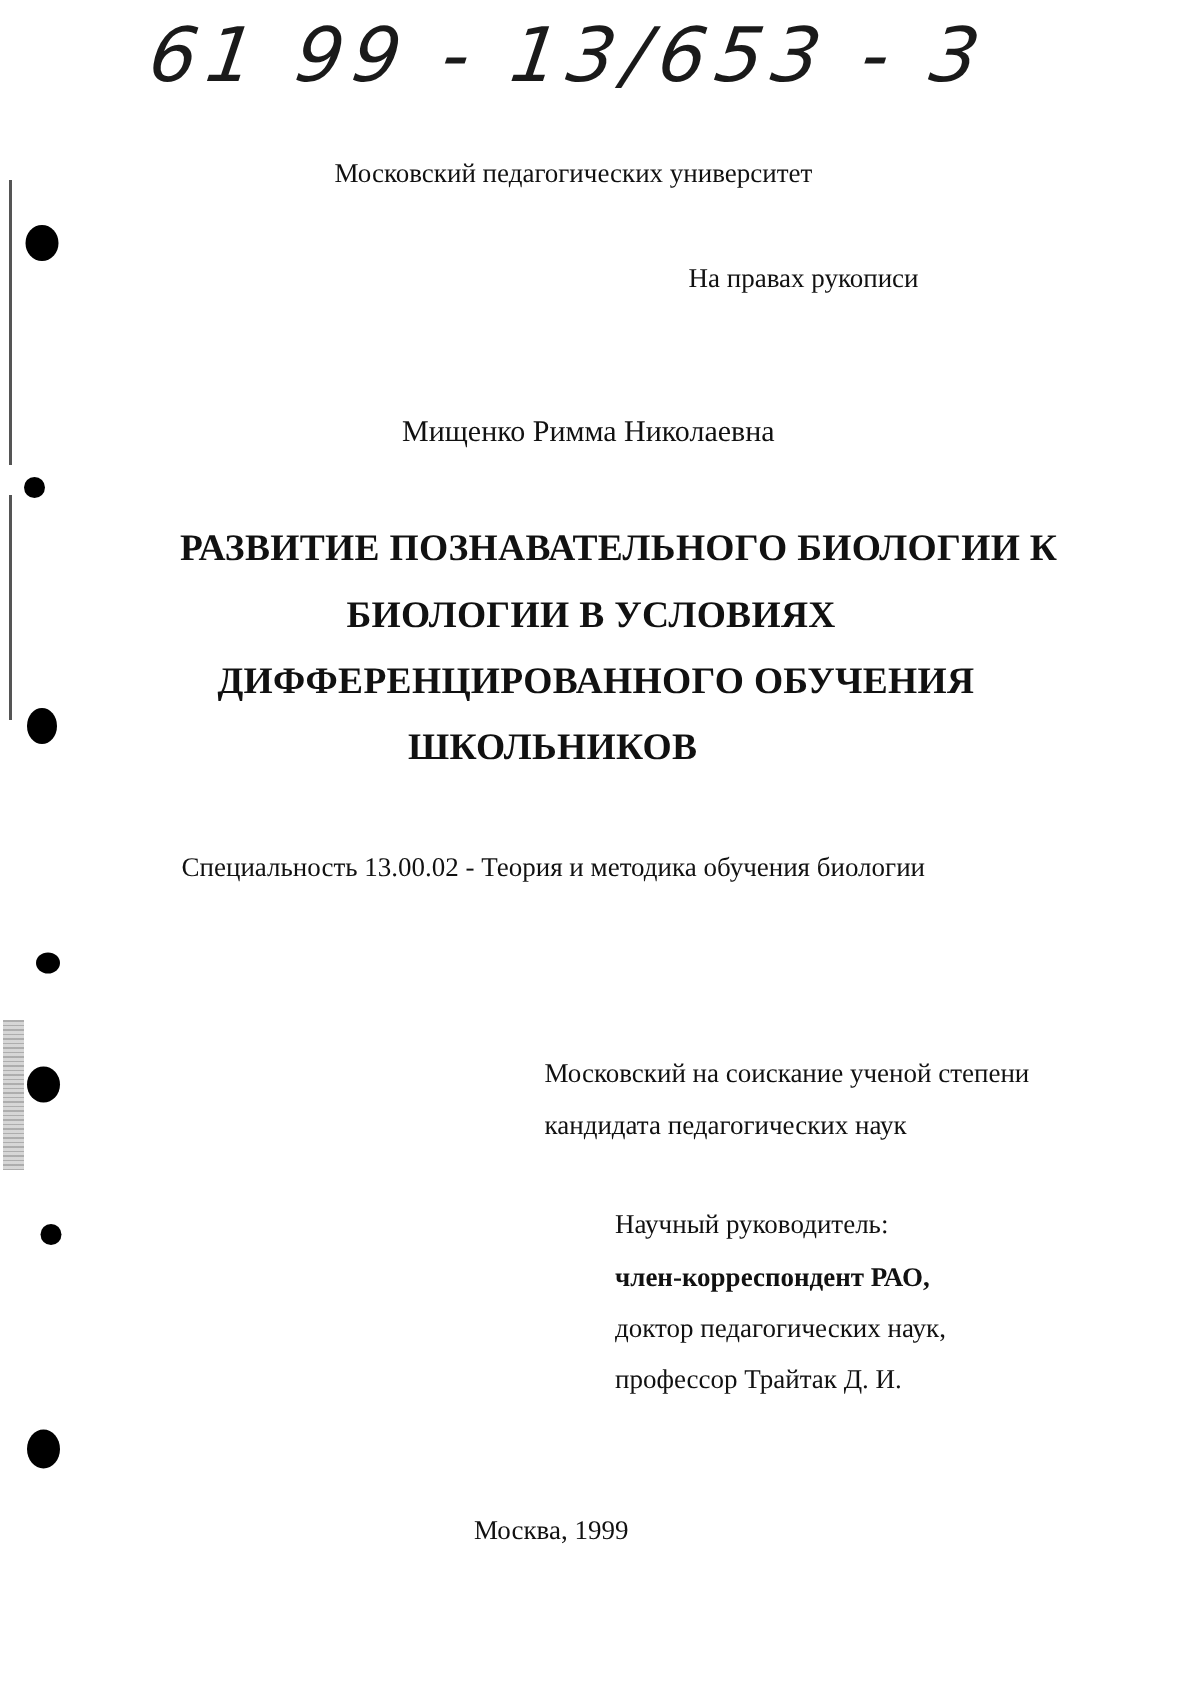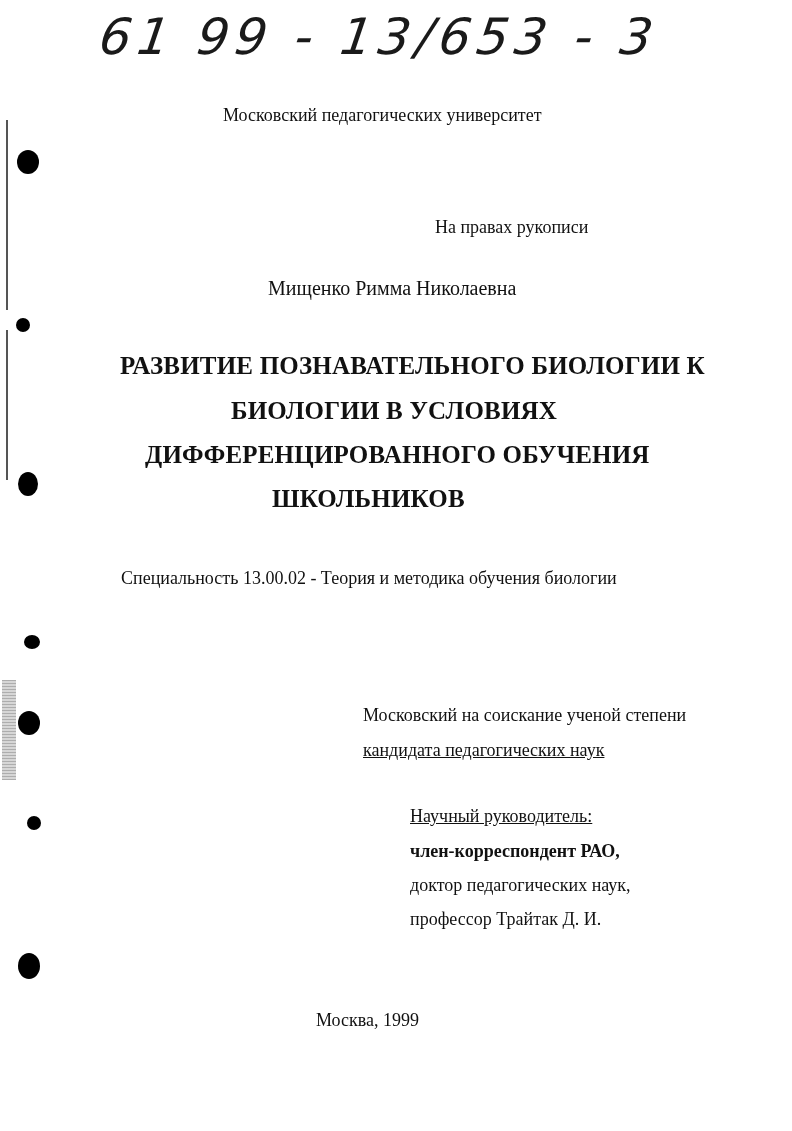--- a/index.html
+++ b/index.html
@@ -28,38 +28,38 @@
 <div class="hole" style="left:18px;top:472px;width:20px;height:24px;"></div>
 <div class="hole" style="left:24px;top:635px;width:16px;height:14px;"></div>
 <div class="hole" style="left:18px;top:711px;width:22px;height:24px;"></div>
 <div class="hole" style="left:27px;top:816px;width:14px;height:14px;"></div>
 <div class="hole" style="left:18px;top:953px;width:22px;height:26px;"></div>
 
 <div class="abs handwritten">61 99 - 13/653 - 3</div>
 
 <div class="abs t18" style="left:223px;top:105px;">Московский педагогических университет</div>
 
-<div class="abs t18" style="left:435px;top:175px;margin-top:42px;">На правах рукописи</div>
+<div class="abs t18" style="left:459px;top:175px;">На правах рукописи</div>
 
 <div class="abs t20" style="left:268px;top:277px;">Мищенко Римма Николаевна</div>
 
 <div>
   <div class="abs title" style="left:120px;top:352px;">РАЗВИТИЕ ПОЗНАВАТЕЛЬНОГО БИОЛОГИИ К</div>
   <div class="abs title" style="left:231px;top:397px;">БИОЛОГИИ В УСЛОВИЯХ</div>
   <div class="abs title" style="left:145px;top:441px;">ДИФФЕРЕНЦИРОВАННОГО ОБУЧЕНИЯ</div>
   <div class="abs title" style="left:272px;top:485px;">ШКОЛЬНИКОВ</div>
 </div>
 
 <div class="abs t18" style="left:121px;top:568px;">Специальность 13.00.02 - Теория и методика обучения биологии</div>
 
 <div>
   <div class="abs t18" style="left:363px;top:705px;">Московский на соискание ученой степени</div>
-  <div class="abs t18" style="left:363px;top:740px;text-decoration:underline;">кандидата педагогических наук</div>
+  <div class="abs t18" style="left:363px;top:740px;">кандидата педагогических наук</div>
 </div>
 
 <div>
-  <div class="abs t18" style="left:410px;top:806px;text-decoration:underline;">Научный руководитель:</div>
+  <div class="abs t18" style="left:410px;top:806px;">Научный руководитель:</div>
   <div class="abs t18" style="left:410px;top:841px;font-weight:bold;">член-корреспондент РАО,</div>
   <div class="abs t18" style="left:410px;top:875px;">доктор педагогических наук,</div>
   <div class="abs t18" style="left:410px;top:909px;">профессор Трайтак Д. И.</div>
 </div>
 
 <div class="abs t18" style="left:316px;top:1010px;">Москва, 1999</div>
 
 </body></html>

